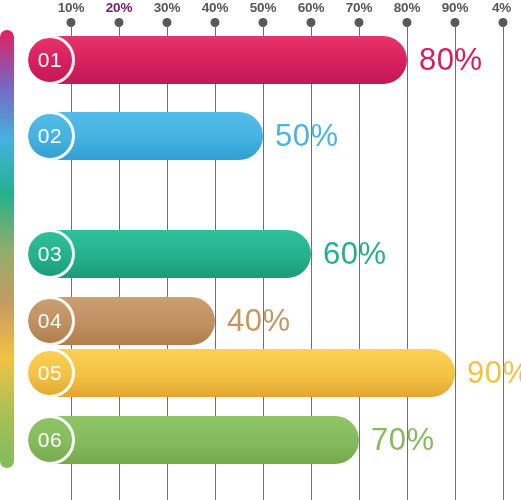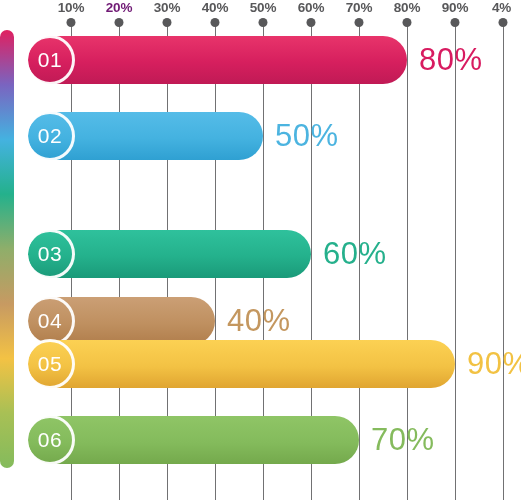--- a/index.html
+++ b/index.html
@@ -135,21 +135,21 @@
       <div class="bar-row" style="top: 203px; margin-top: 27px;">
         <div class="bar" style="width: 283px; background: linear-gradient(rgb(47, 193, 156) 0%, rgb(36, 177, 140) 55%, rgb(26, 154, 121) 100%);"></div>
         <div class="badge">03</div>
         <div class="value" style="left: 323px; color: rgb(37, 176, 140);">60%</div>
       </div>
       <div class="bar-row" style="top: 264px; margin-top: 33px;">
         <div class="bar" style="width: 187px; background: linear-gradient(rgb(203, 159, 117) 0%, rgb(191, 144, 96) 55%, rgb(176, 125, 75) 100%);"></div>
         <div class="badge">04</div>
         <div class="value" style="left: 227px; color: rgb(196, 151, 95);">40%</div>
       </div>
-      <div class="bar-row" style="top: 340px;">
+      <div class="bar-row" style="top: 349px;">
         <div class="bar" style="width: 427px; background: linear-gradient(rgb(252, 209, 83) 0%, rgb(243, 194, 68) 55%, rgb(224, 165, 49) 100%);"></div>
         <div class="badge">05</div>
         <div class="value" style="left: 467px; color: rgb(242, 194, 67);">90%</div>
       </div>
       <div class="bar-row" style="top: 416px;">
         <div class="bar" style="width: 331px; background: linear-gradient(rgb(143, 197, 102) 0%, rgb(132, 187, 92) 55%, rgb(116, 169, 76) 100%);"></div>
         <div class="badge">06</div>
         <div class="value" style="left: 371px; color: rgb(133, 187, 93);">70%</div>
       </div>
     </div>

